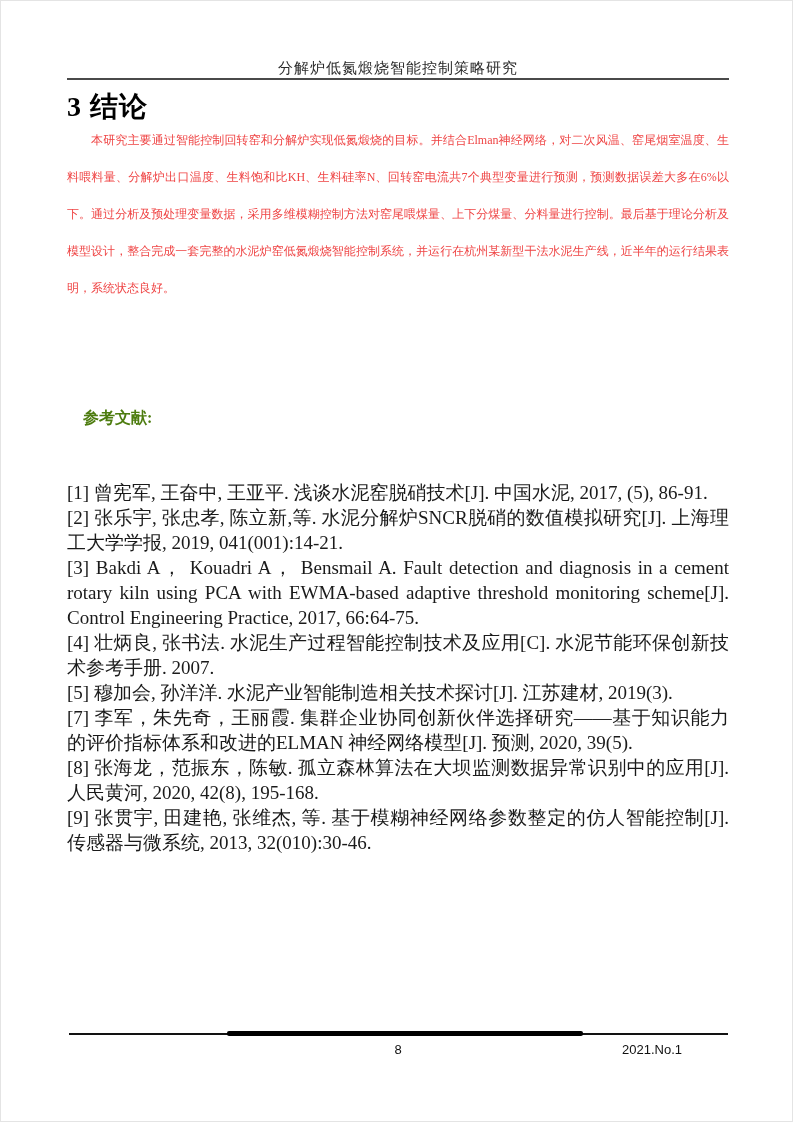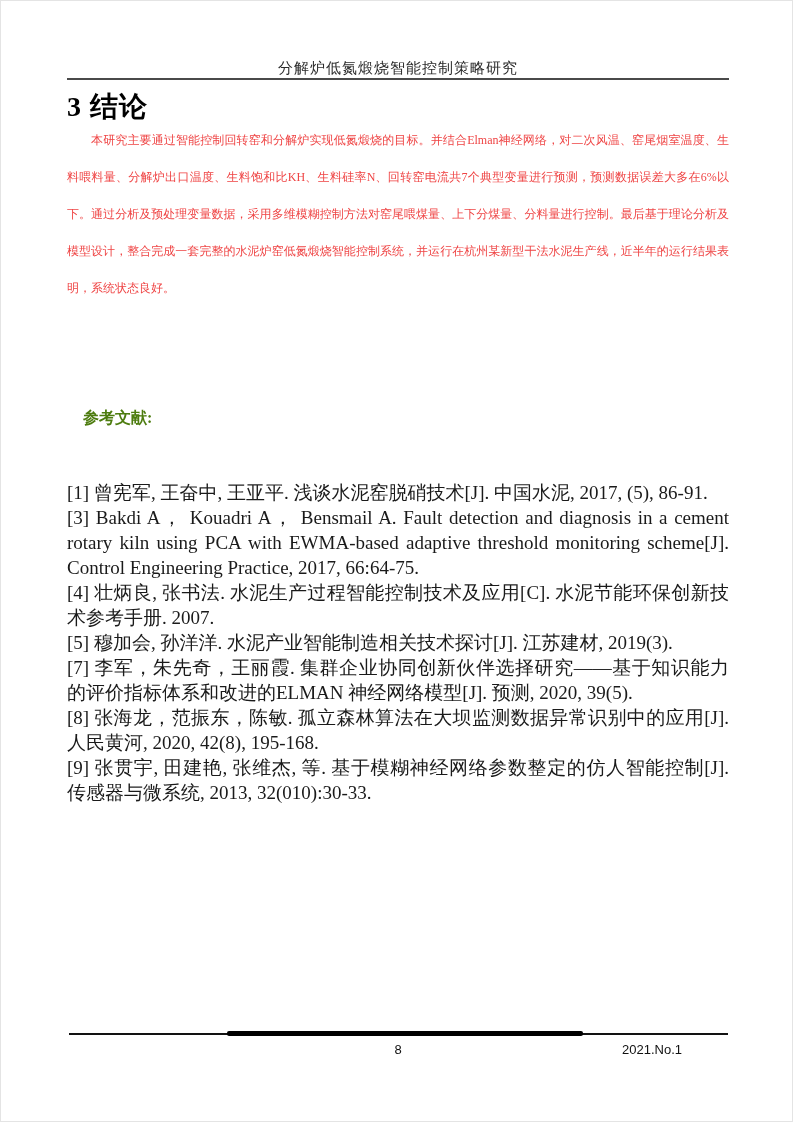--- a/index.html
+++ b/index.html
@@ -124,25 +124,26 @@
   </div>
 
   <div class="section-heading">3 结论</div>
 
   <div class="body-paragraph">本研究主要通过智能控制回转窑和分解炉实现低氮煅烧的目标。并结合Elman神经网络，对二次风温、窑尾烟室温度、生料喂料量、分解炉出口温度、生料饱和比KH、生料硅率N、回转窑电流共7个典型变量进行预测，预测数据误差大多在6%以下。通过分析及预处理变量数据，采用多维模糊控制方法对窑尾喂煤量、上下分煤量、分料量进行控制。最后基于理论分析及模型设计，整合完成一套完整的水泥炉窑低氮煅烧智能控制系统，并运行在杭州某新型干法水泥生产线，近半年的运行结果表明，系统状态良好。</div>
 
   <div class="refs-heading">参考文献:</div>
 
   <div class="refs">
     <p>[1] 曾宪军, 王奋中, 王亚平. 浅谈水泥窑脱硝技术[J]. 中国水泥, 2017, (5), 86-91.</p>
+    <p>[2] 张乐宇, 张忠孝, 陈立新,等. 水泥分解炉SNCR脱硝的数值模拟研究[J]. 上海理工大学学报, 2019, 041(001):14-21.</p>
     <p>[3] Bakdi A， Kouadri A， Bensmail A. Fault detection and diagnosis in a cement rotary kiln using PCA with EWMA-based adaptive threshold monitoring scheme[J]. Control Engineering Practice, 2017, 66:64-75.</p>
     <p>[4] 壮炳良, 张书法. 水泥生产过程智能控制技术及应用[C]. 水泥节能环保创新技术参考手册. 2007.</p>
     <p>[5] 穆加会, 孙洋洋. 水泥产业智能制造相关技术探讨[J]. 江苏建材, 2019(3).</p>
     <p>[7] 李军，朱先奇，王丽霞. 集群企业协同创新伙伴选择研究——基于知识能力的评价指标体系和改进的ELMAN 神经网络模型[J]. 预测, 2020, 39(5).</p>
     <p>[8] 张海龙，范振东，陈敏. 孤立森林算法在大坝监测数据异常识别中的应用[J]. 人民黄河, 2020, 42(8), 195-168.</p>
-    <p>[9] 张贯宇, 田建艳, 张维杰, 等. 基于模糊神经网络参数整定的仿人智能控制[J]. 传感器与微系统, 2013, 32(010):30-33.</p>
+    <p>[9] 张贯宇, 田建艳, 张维杰, 等. 基于模糊神经网络参数整定的仿人智能控制[J]. 传感器与微系统, 2013, 32(010):30-46.</p>
   </div>
 
   <div class="footer-rule"></div>
   <div class="footer-pageno">8</div>
   <div class="footer-issue">2021.No.1</div>
 
 </div>
 
 </body></html>

